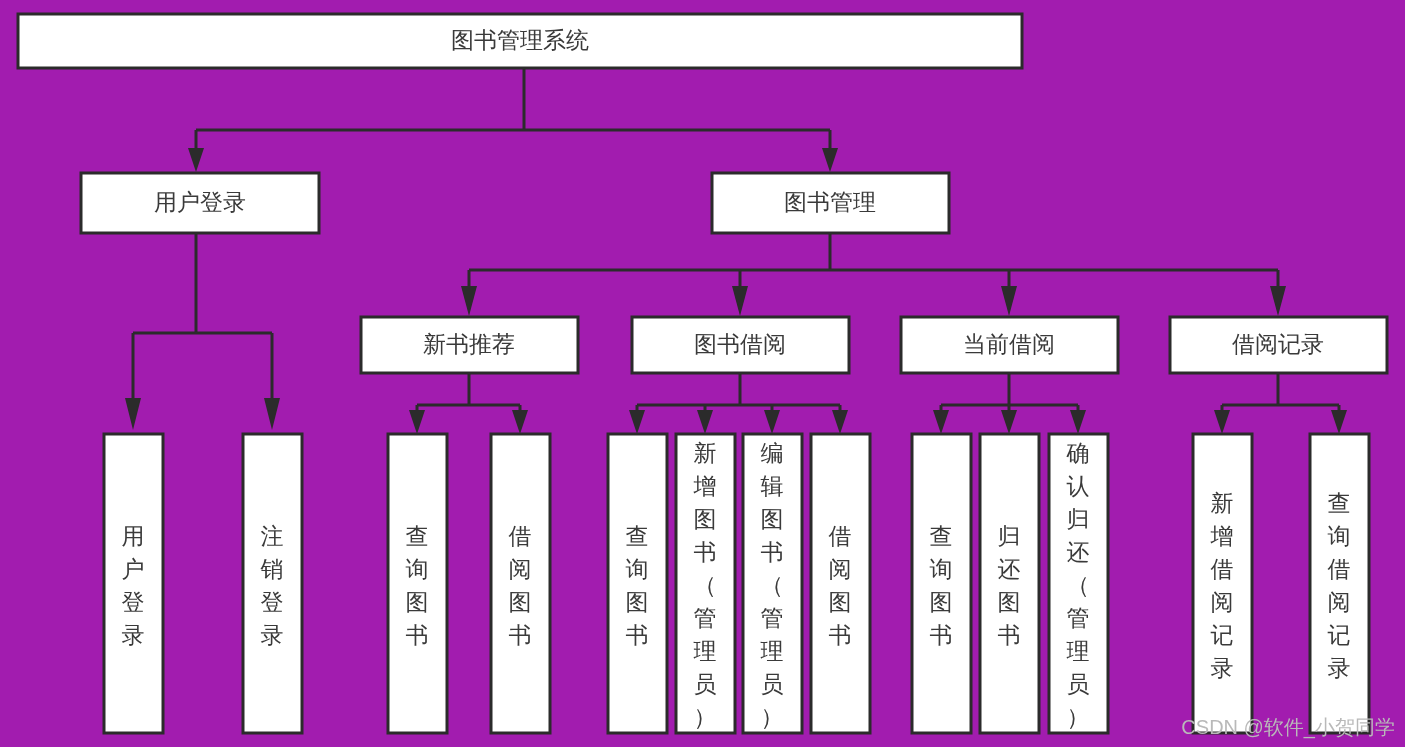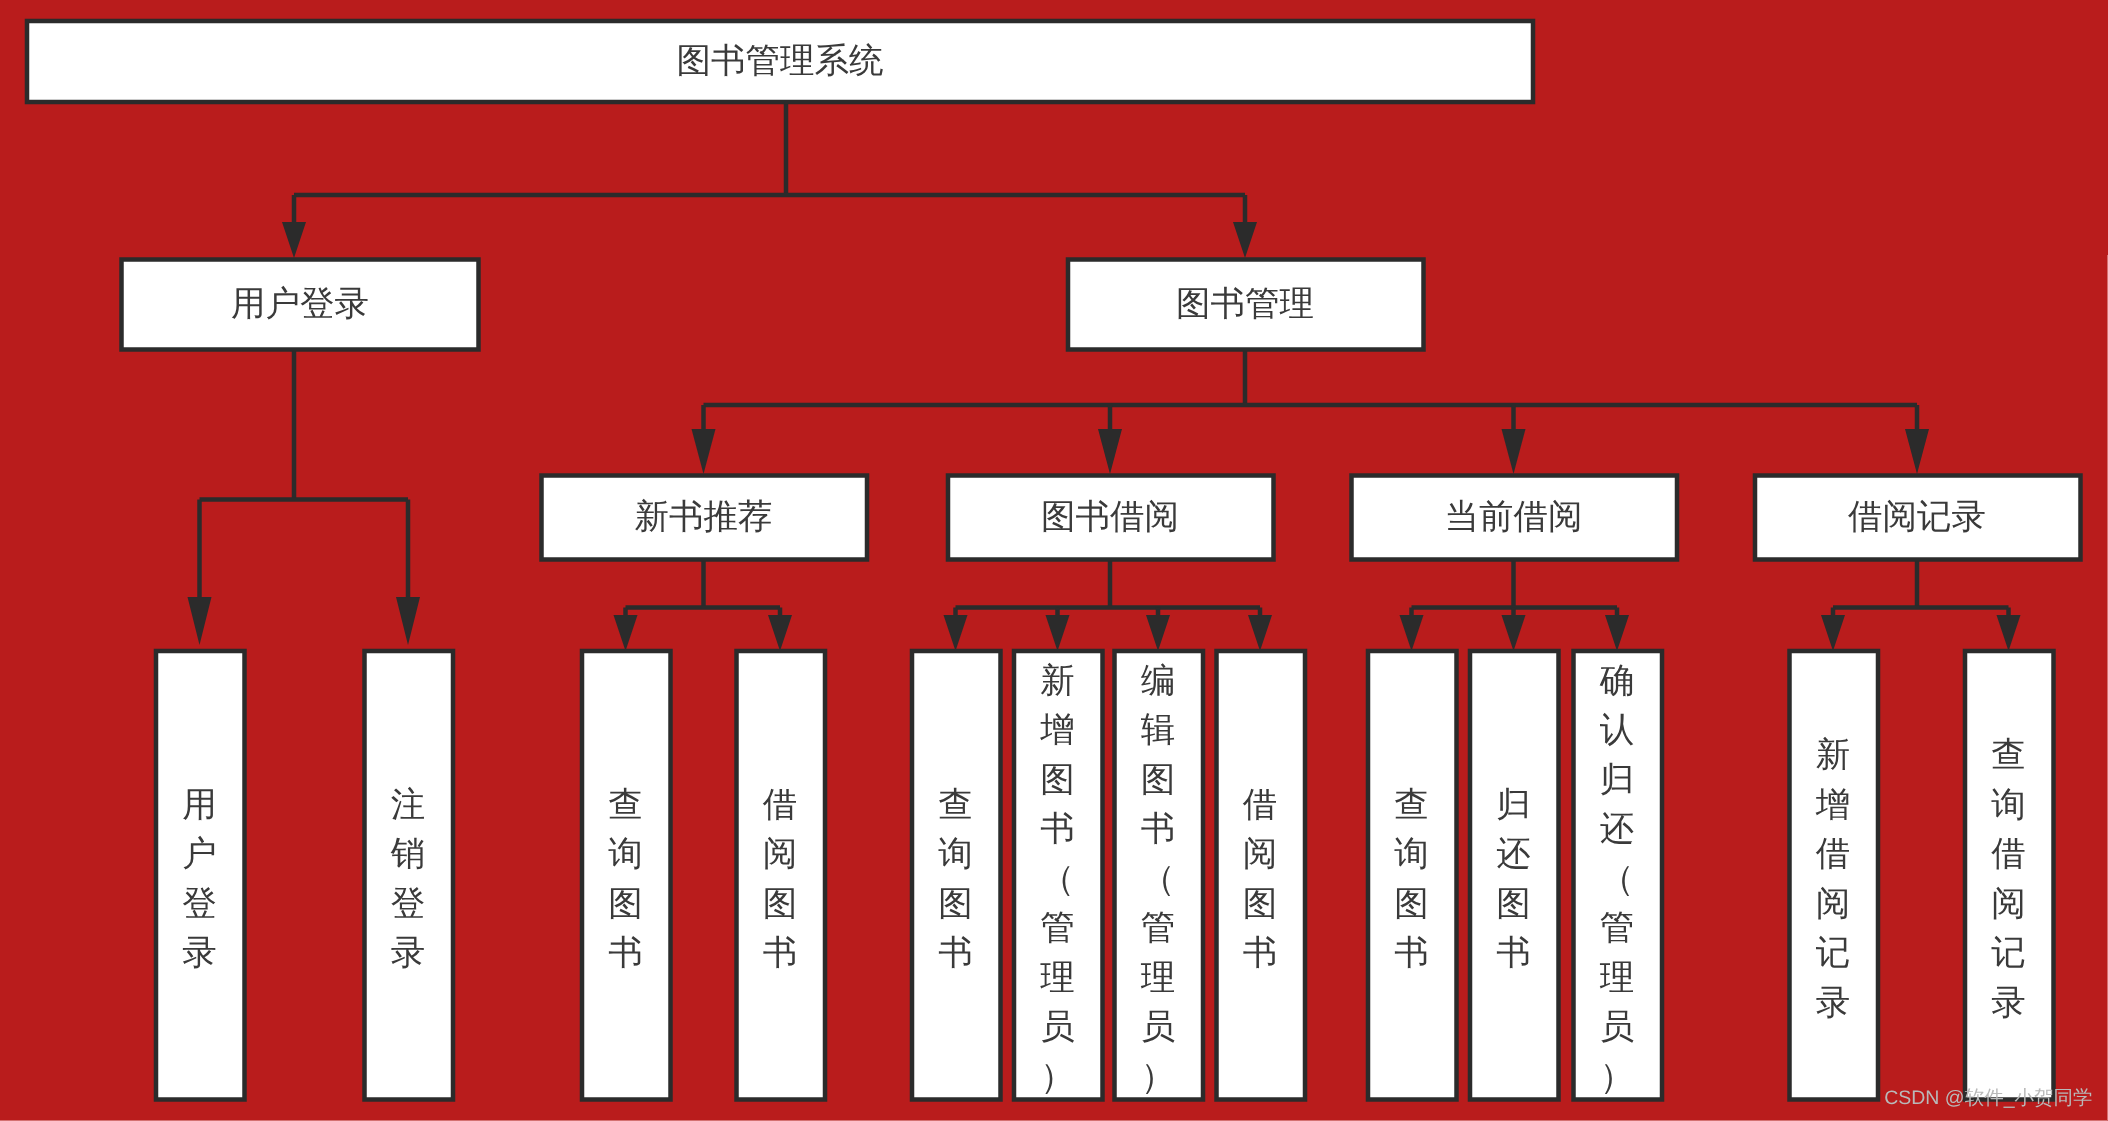--- a/index.html
+++ b/index.html
@@ -1,36 +1,36 @@
 <!DOCTYPE html>
 <html><head>
 <meta charset="utf-8">
 <style>
   html,body{margin:0;padding:0;background:#ffffff;}
   body{
     font-family:"Liberation Sans","DejaVu Sans",sans-serif;
     width:1405px;height:747px;overflow:hidden;
   }
-  #stage{position:relative;width:1405px;height:747px;background:#b91c1c;}
+  #stage{position:relative;width:1405px;height:747px;background:#a21caf;}
   svg#diagram{position:absolute;left:0;top:0;width:1405px;height:747px;display:block;}
   .node-box{fill:#ffffff;stroke:#2b2b2b;stroke-width:3;}
   .conn{stroke:#2b2b2b;stroke-width:3;fill:none;stroke-linecap:butt;}
   .arrowhead{fill:#2b2b2b;stroke:none;}
   .node-label-h{
     font-family:"Liberation Sans","DejaVu Sans",sans-serif;
     font-size:23px;fill:#3a3a3a;text-anchor:middle;dominant-baseline:middle;
   }
   .node-label-v{
     font-family:"Liberation Sans","DejaVu Sans",sans-serif;
     font-size:23px;fill:#3a3a3a;text-anchor:middle;
   }
   .watermark{
     position:absolute;right:10px;bottom:6px;
     font-family:"Liberation Sans","DejaVu Sans",sans-serif;
-    font-size:13px;color:#b9b9b9;white-space:nowrap;
+    font-size:20px;color:#b9b9b9;white-space:nowrap;
     pointer-events:none;user-select:none;
   }
 </style>
 </head>
 <body>
 
 <div id="stage">
 
   <svg id="diagram" viewBox="0 0 1405 747">
 

